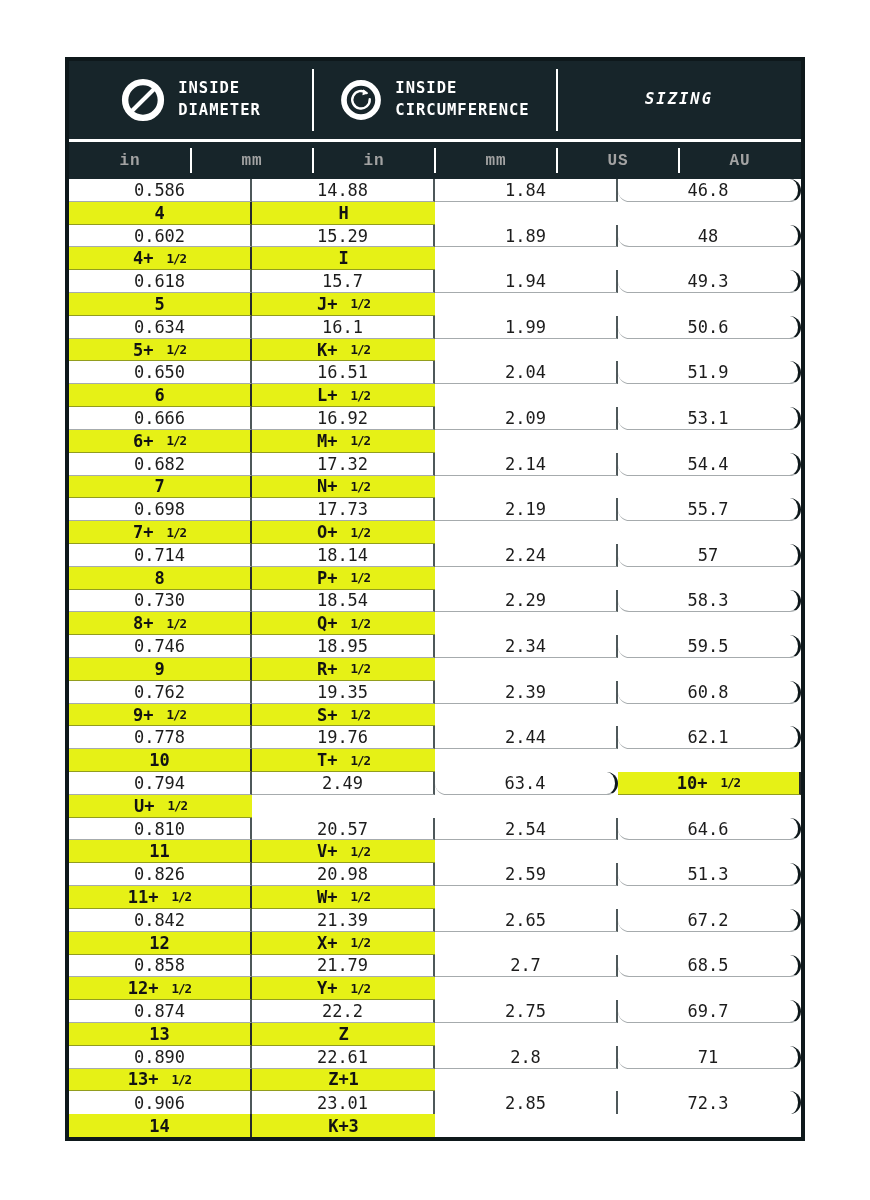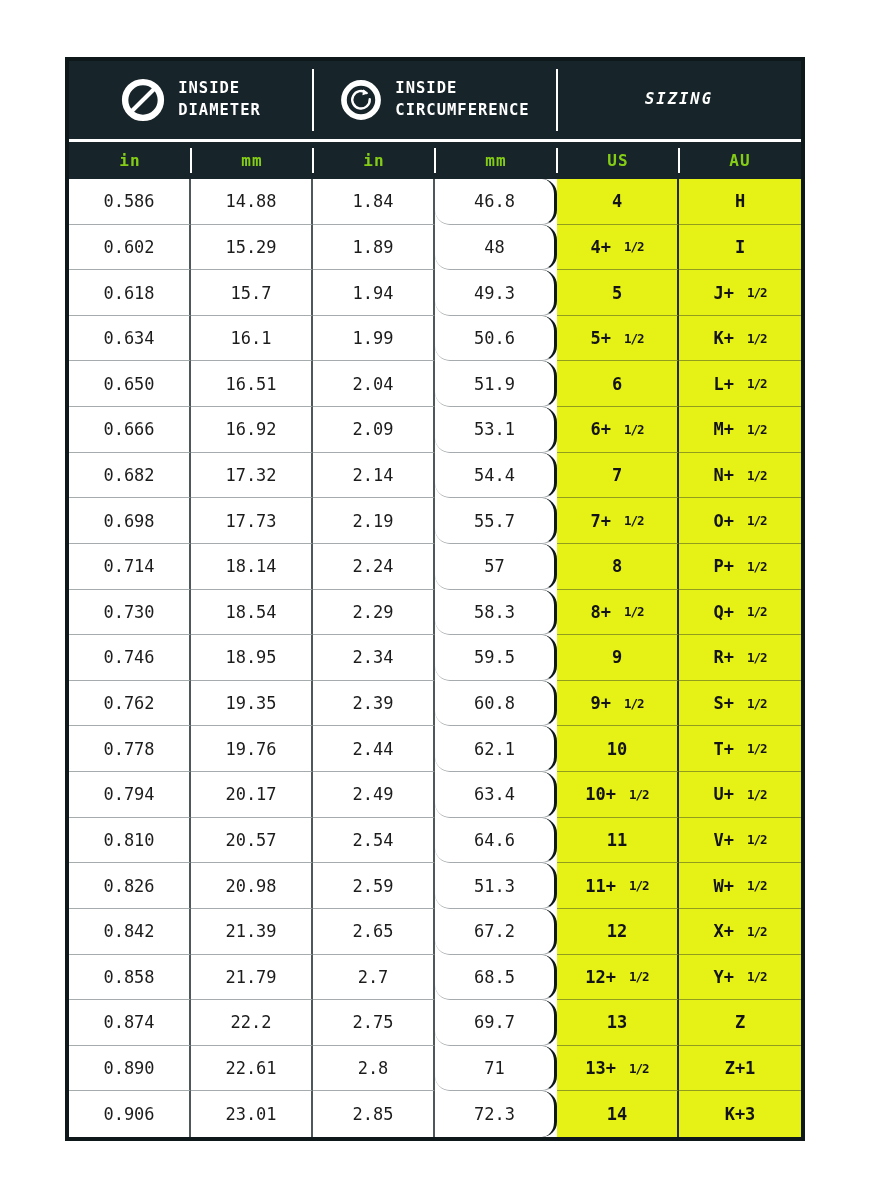--- a/index.html
+++ b/index.html
@@ -33,33 +33,33 @@
   .blabel{
     font-weight:bold;font-size:15.5px;line-height:1.4;letter-spacing:1px;
     white-space:pre-line;
   }
   .blabel.center{letter-spacing:2px;font-style:italic;}
   .bicon{flex:0 0 auto;display:flex;}
   
   .hrule{height:3px;flex:0 0 3px;background:#fff;}
   
   .subheader{
-    height:37px;flex:0 0 37px;background:var(--dark);color:#84cc16;
-    display:grid;grid-template-columns:repeat(6,1fr);
+    height:37px;flex:0 0 37px;background:var(--dark);color:#a3a3a3;
+    display:grid;grid-template-columns:repeat(6,1fr);font-family:Liberation Mono, monospace;
   }
   .shcell{
     display:flex;align-items:center;justify-content:center;
     font-weight:bold;font-size:16px;letter-spacing:1px;position:relative;
   }
   .shcell + .shcell::before{
     content:"";position:absolute;left:-1px;top:6px;bottom:6px;width:2px;background:#fff;
   }
   
   .tbody{flex:1;display:grid;grid-template-rows:repeat(21,1fr);}
-  .trow{display:grid;grid-template-columns:repeat(6,1fr);}
+  .trow{display:grid;grid-template-columns:repeat(4,1fr);}
   .cell{
     display:flex;align-items:center;justify-content:center;
     font-size:17px;color:#1c1c1c;background:#fff;
     border-right:2px solid var(--vline);
     border-bottom:1px solid var(--rowline);
   }
   .cell.thick{border-right:3px solid var(--frame);border-radius:15px;}
   .cell.yellow{
     background:var(--yellow);font-weight:bold;color:#131313;
     border-right:2px solid #272b2c;
@@ -263,21 +263,20 @@
         <div class="cell">2.44</div>
         <div class="cell thick">62.1</div>
         <div class="cell yellow">10</div>
         <div class="cell yellow">
           <span>T+</span>
           <span class="frac">1/2</span>
         </div>
       </div>
       <div class="trow">
         <div class="cell">0.794</div>
-        <div class="cell">20.17</div>
         <div class="cell">2.49</div>
         <div class="cell thick">63.4</div>
         <div class="cell yellow">
           <span>10+</span>
           <span class="frac">1/2</span>
         </div>
         <div class="cell yellow">
           <span>U+</span>
           <span class="frac">1/2</span>
         </div>

